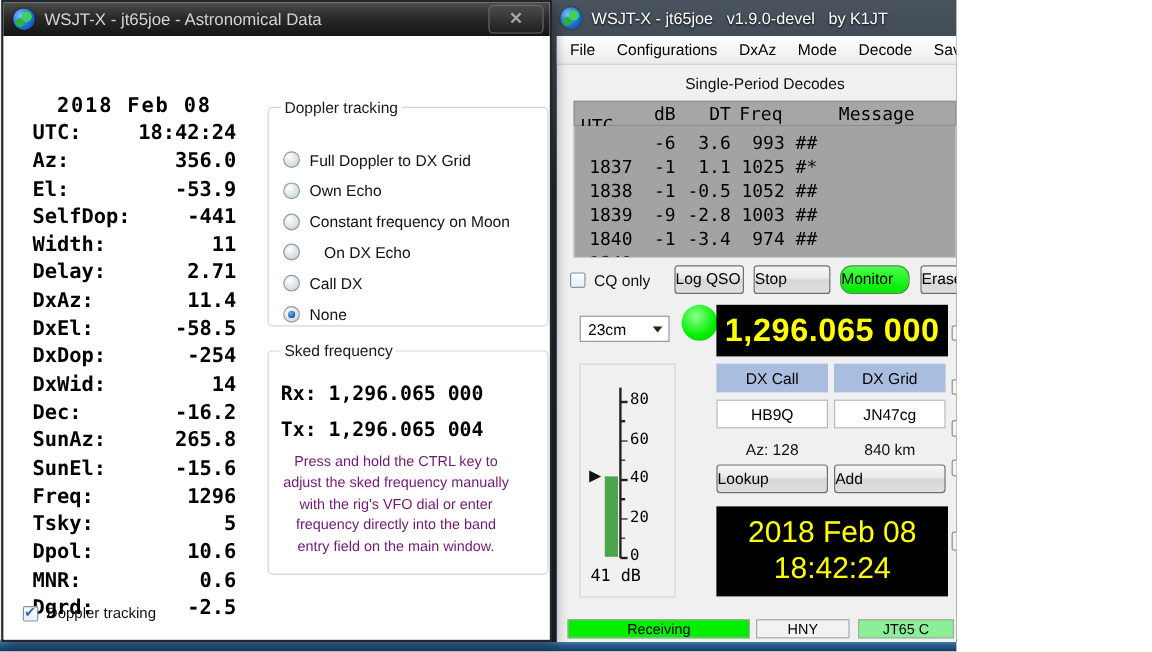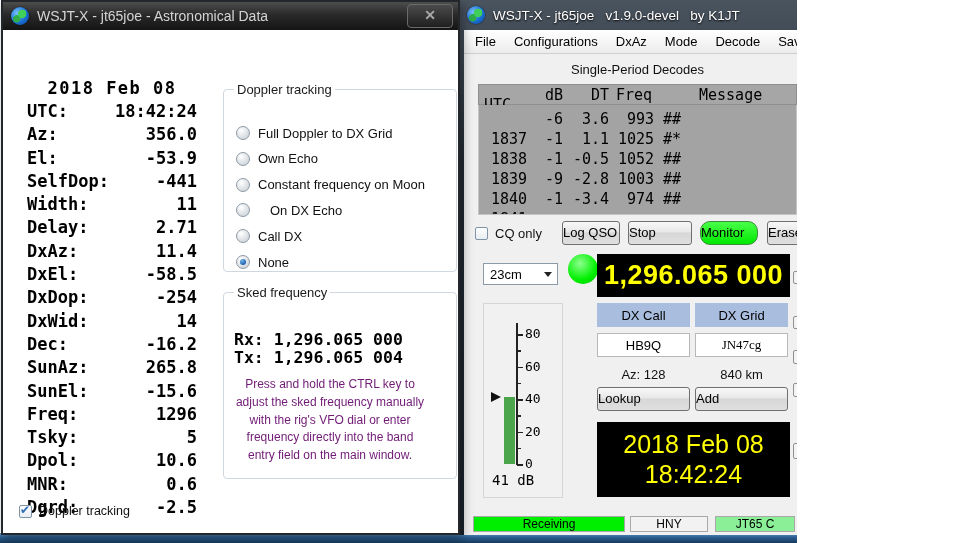--- a/index.html
+++ b/index.html
@@ -121,21 +121,21 @@
     border-bottom:5px solid transparent;border-left:10px solid #111;}
   .m-value{position:absolute;left:8px;top:168px;font-family:"DejaVu Sans Mono",monospace;
     font-size:14px;color:#000;}
 
   .dx-hdr{position:absolute;top:273px;width:93px;height:24px;background:#a9bede;
     font-size:13px;color:#000;display:flex;align-items:center;justify-content:center;}
   .dx-hdr.call{left:133px;} .dx-hdr.grid{left:231px;}
   .dx-input{position:absolute;top:303px;width:93px;height:24px;box-sizing:border-box;
     border:1px solid #b8b8b8;background:#fff;font-size:13px;text-align:center;
     font-family:"Liberation Sans",sans-serif;color:#000;padding:0;}
-  .dx-input.call{left:133px;} .dx-input.grid{left:231px;font-family:Liberation Serif, serif;}
+  .dx-input.call{left:133px;} .dx-input.grid{left:231px;}
   .dx-sub{position:absolute;top:337px;width:93px;text-align:center;font-size:13px;color:#111;}
   .dx-sub.az{left:133px;} .dx-sub.dist{left:231px;}
   .btn-lookup{left:133px;top:357px;width:93px;} .btn-add{left:231px;top:357px;width:93px;}
 
   .clock{position:absolute;left:133px;top:392px;width:193px;height:75px;background:#000;
     display:flex;flex-direction:column;align-items:center;justify-content:center;gap:1px;
     color:#ffff00;font-size:25px;}
 
   .statusbar{position:absolute;left:0;top:486px;width:100%;height:17px;}
   .st-seg{position:absolute;top:0;height:16px;box-sizing:border-box;border:1px solid #a8a8a8;
@@ -264,21 +264,21 @@
             <div class="radio selected">
               <div class="dot"></div>
             </div>
             <span class="radio-label">None</span>
           </div>
         </div>
     </fieldset>
 
     <fieldset class="grp grp-sked">
       <legend>Sked frequency</legend>
-      <div class="sked-line" style="top:18px;margin-top:12px;">Rx: 1,296.065 000</div>
+      <div class="sked-line" style="top:18px;">Rx: 1,296.065 000</div>
       <div class="sked-line" style="top:48px;">Tx: 1,296.065 004</div>
       <div class="sked-help">Press and hold the CTRL key to adjust the sked frequency manually with the rig's VFO dial or enter frequency directly into the band entry field on the main window.</div>
     </fieldset>
 
     <div class="chk-row astro-chk">
       <span class="cbox checked"></span>
       <span class="chk-label">Doppler tracking</span>
     </div>
   </div>
 </div>

